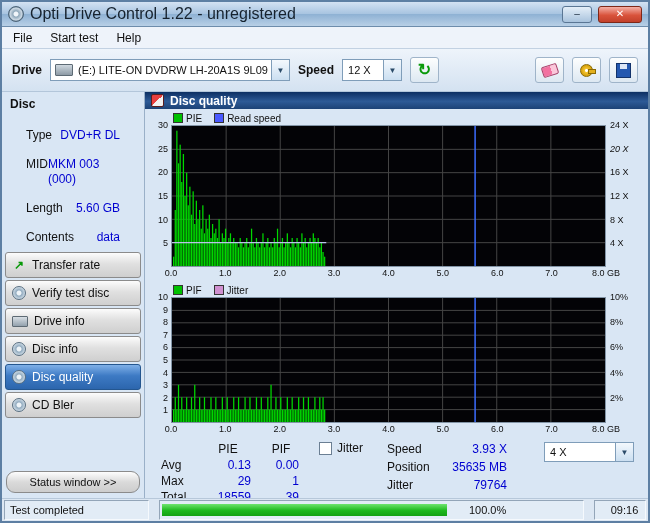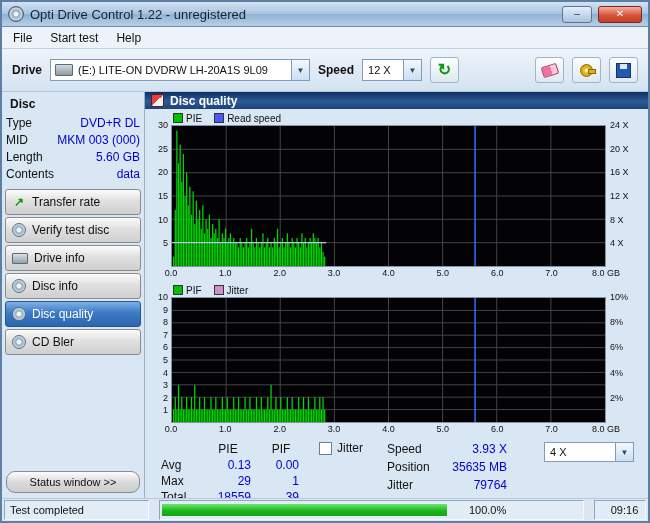--- a/index.html
+++ b/index.html
@@ -5,53 +5,53 @@
   html,body{margin:0;padding:0;background:#9db6cf;}
   .window{width:650px;height:523px;box-sizing:border-box;position:relative;
     font-family:"Liberation Sans",sans-serif;font-size:12px;color:#111;
     background:#d9e6f4;border:2px solid #5d7fa3;display:flex;flex-direction:column;overflow:hidden;}
   
   .titlebar{height:24px;flex:0 0 24px;display:flex;align-items:center;gap:6px;padding:0 6px;
     background:linear-gradient(#d3e2f2 0%,#a9c5e1 48%,#8fb2d4 52%,#b8cfe6 100%);
     border-bottom:1px solid #6d8cab;}
   .app-icon{width:14px;height:14px;border-radius:50%;flex:0 0 14px;
     background:radial-gradient(circle,#f0f5fa 0 2px,#8fa8bb 3px,#cdd9e4 6px,#7e97aa 7px);border:1px solid #4d6478;}
-  .title-text{flex:1;font-size:13px;color:#16222e;white-space:nowrap;overflow:hidden;}
+  .title-text{flex:1;font-size:16px;color:#16222e;white-space:nowrap;overflow:hidden;}
   .winbtn{height:15px;border-radius:3px;border:1px solid #5a7694;display:flex;align-items:center;justify-content:center;
     font-size:10px;line-height:1;color:#243648;}
   .btn-min{width:28px;background:linear-gradient(#e4eef8,#a9c3dd);}
   .btn-close{width:42px;background:linear-gradient(#f4b0a6,#d9533c 55%,#c2402a);color:#fff;border-color:#7e2717;}
   
   .menubar{height:21px;flex:0 0 21px;display:flex;align-items:center;background:#eef3fa;border-bottom:1px solid #c2d1e2;padding:0 2px;}
   .menu-item{padding:2px 9px;cursor:default;}
   
   .toolbar{height:42px;flex:0 0 42px;display:flex;align-items:center;gap:8px;padding:0 10px;
     background:linear-gradient(#eef4fb,#d4e2f1);border-bottom:1px solid #b3c6da;}
   .tb-label{font-weight:bold;}
   .combo{display:flex;align-items:center;border:1px solid #7f9db9;background:#fff;height:22px;box-sizing:border-box;}
   .combo .combo-text{flex:1;padding:0 5px;font-size:11px;white-space:nowrap;overflow:hidden;}
   .combo .arrow{width:17px;align-self:stretch;background:linear-gradient(#f3f8fd,#cbdff1);border-left:1px solid #7f9db9;
     display:flex;align-items:center;justify-content:center;font-size:8px;color:#2a4a68;}
-  .combo-drive{width:260px;}
+  .combo-drive{width:240px;}
   .combo-speed{width:60px;}
   .drive-glyph{width:16px;height:10px;margin-left:4px;background:linear-gradient(#cfd8df,#8d9aa5);border:1px solid #5d6a74;border-radius:1px;}
   .tb-btn{width:27px;height:24px;border:1px solid #9fb4c9;border-radius:3px;background:linear-gradient(#fdfefe,#dde8f2);
     display:flex;align-items:center;justify-content:center;}
   .refresh-glyph{color:#0a9a0a;font-size:16px;font-weight:bold;line-height:1;}
   .eraser-glyph{width:14px;height:9px;background:linear-gradient(90deg,#f271a0 60%,#fbc7da 60%);border:1px solid #a93b66;border-radius:2px;transform:rotate(-18deg);}
   .keys-glyph{width:11px;height:11px;border-radius:50%;background:radial-gradient(circle,#fff 0 1px,#f4c430 2px,#d9a40e 5px);border:1px solid #8a6a05;position:relative;}
   .keys-glyph::after{content:"";position:absolute;right:-4px;top:4px;width:6px;height:3px;background:#e3b01c;border:1px solid #8a6a05;}
   .save-glyph{width:13px;height:13px;background:#2458b0;border:1px solid #13336b;position:relative;}
   .save-glyph::after{content:"";position:absolute;left:3px;top:0;width:7px;height:5px;background:#dce6f5;}
   .tb-spacer{flex:1;}
   
   .content{flex:1;display:flex;min-height:0;}
   .sidebar{width:143px;flex:0 0 143px;border-right:1px solid #9ab0c8;display:flex;flex-direction:column;position:relative;padding-top:2px;box-sizing:border-box;}
   .disc-header{font-weight:bold;padding:3px 8px 4px;}
-  .info-row{display:flex;justify-content:space-between;padding:1px 4px;line-height:15px;}
+  .info-row{display:flex;justify-content:space-between;padding:1px 24px;line-height:15px;margin-top:12px;}
   .info-val{color:#0000d0;}
   .side-buttons{margin-top:6px;display:flex;flex-direction:column;gap:2px;}
   .side-btn{height:26px;margin:0 3px;display:flex;align-items:center;gap:6px;padding:0 6px;box-sizing:border-box;
     background:linear-gradient(#fcfcfc,#e0e0e0 45%,#cfcfcf);border:1px solid #8b8b8b;border-radius:3px;cursor:default;}
   .side-btn.selected{background:linear-gradient(#7fb0e8,#3d7ac4 45%,#2c66ad);color:#fff;border-color:#24568f;}
   .icon-disc{width:14px;height:14px;border-radius:50%;flex:0 0 14px;
     background:radial-gradient(circle,#eef4f8 0 2px,#93acc0 3px,#ccdae5 6px,#8aa2b5 7px);border:1px solid #5a7082;box-sizing:border-box;}
   .icon-drive{width:14px;height:9px;flex:0 0 14px;background:linear-gradient(#d8dfe5,#93a1ad);border:1px solid #5d6a74;border-radius:1px;}
   .icon-graph{color:#0a9a0a;font-weight:bold;font-size:12px;line-height:1;width:14px;text-align:center;}
   .status-window-btn{position:absolute;bottom:5px;left:4px;right:4px;height:20px;
@@ -325,21 +325,21 @@
                   <rect x="343.6" y="216.7" width="2.9" height="43.3" fill="#00d800"></rect>
                   <rect x="347.4" y="234.0" width="2.9" height="26.0" fill="#00d800"></rect>
                   <rect x="351.1" y="242.7" width="2.9" height="17.3" fill="#00d800"></rect>
                 </g>
                 <line x1="0" y1="216.66666666666669" x2="356.25" y2="216.66666666666669" stroke="#b8c4e8" stroke-width="1.3" vector-effect="non-scaling-stroke"></line>
                 <line x1="700" y1="0" x2="700" y2="260" stroke="#3b6cff" stroke-width="1.5" vector-effect="non-scaling-stroke"></line>
               </svg>
             </div>
           <div class="yr">
               <span style="top: 0%;">24 X</span>
-              <span style="top: 16.6667%;">20 X</span>
+              <span style="top: 16.6667%; font-style: italic;">20 X</span>
               <span style="top: 33.3333%;">16 X</span>
               <span style="top: 50%;">12 X</span>
               <span style="top: 66.6667%;">8 X</span>
               <span style="top: 83.3333%;">4 X</span>
             </div>
         </div>
         <div class="xl">
             <span style="left: 0%;">0.0</span>
             <span style="left: 12.5%;">1.0</span>
             <span style="left: 25%;">2.0</span>

